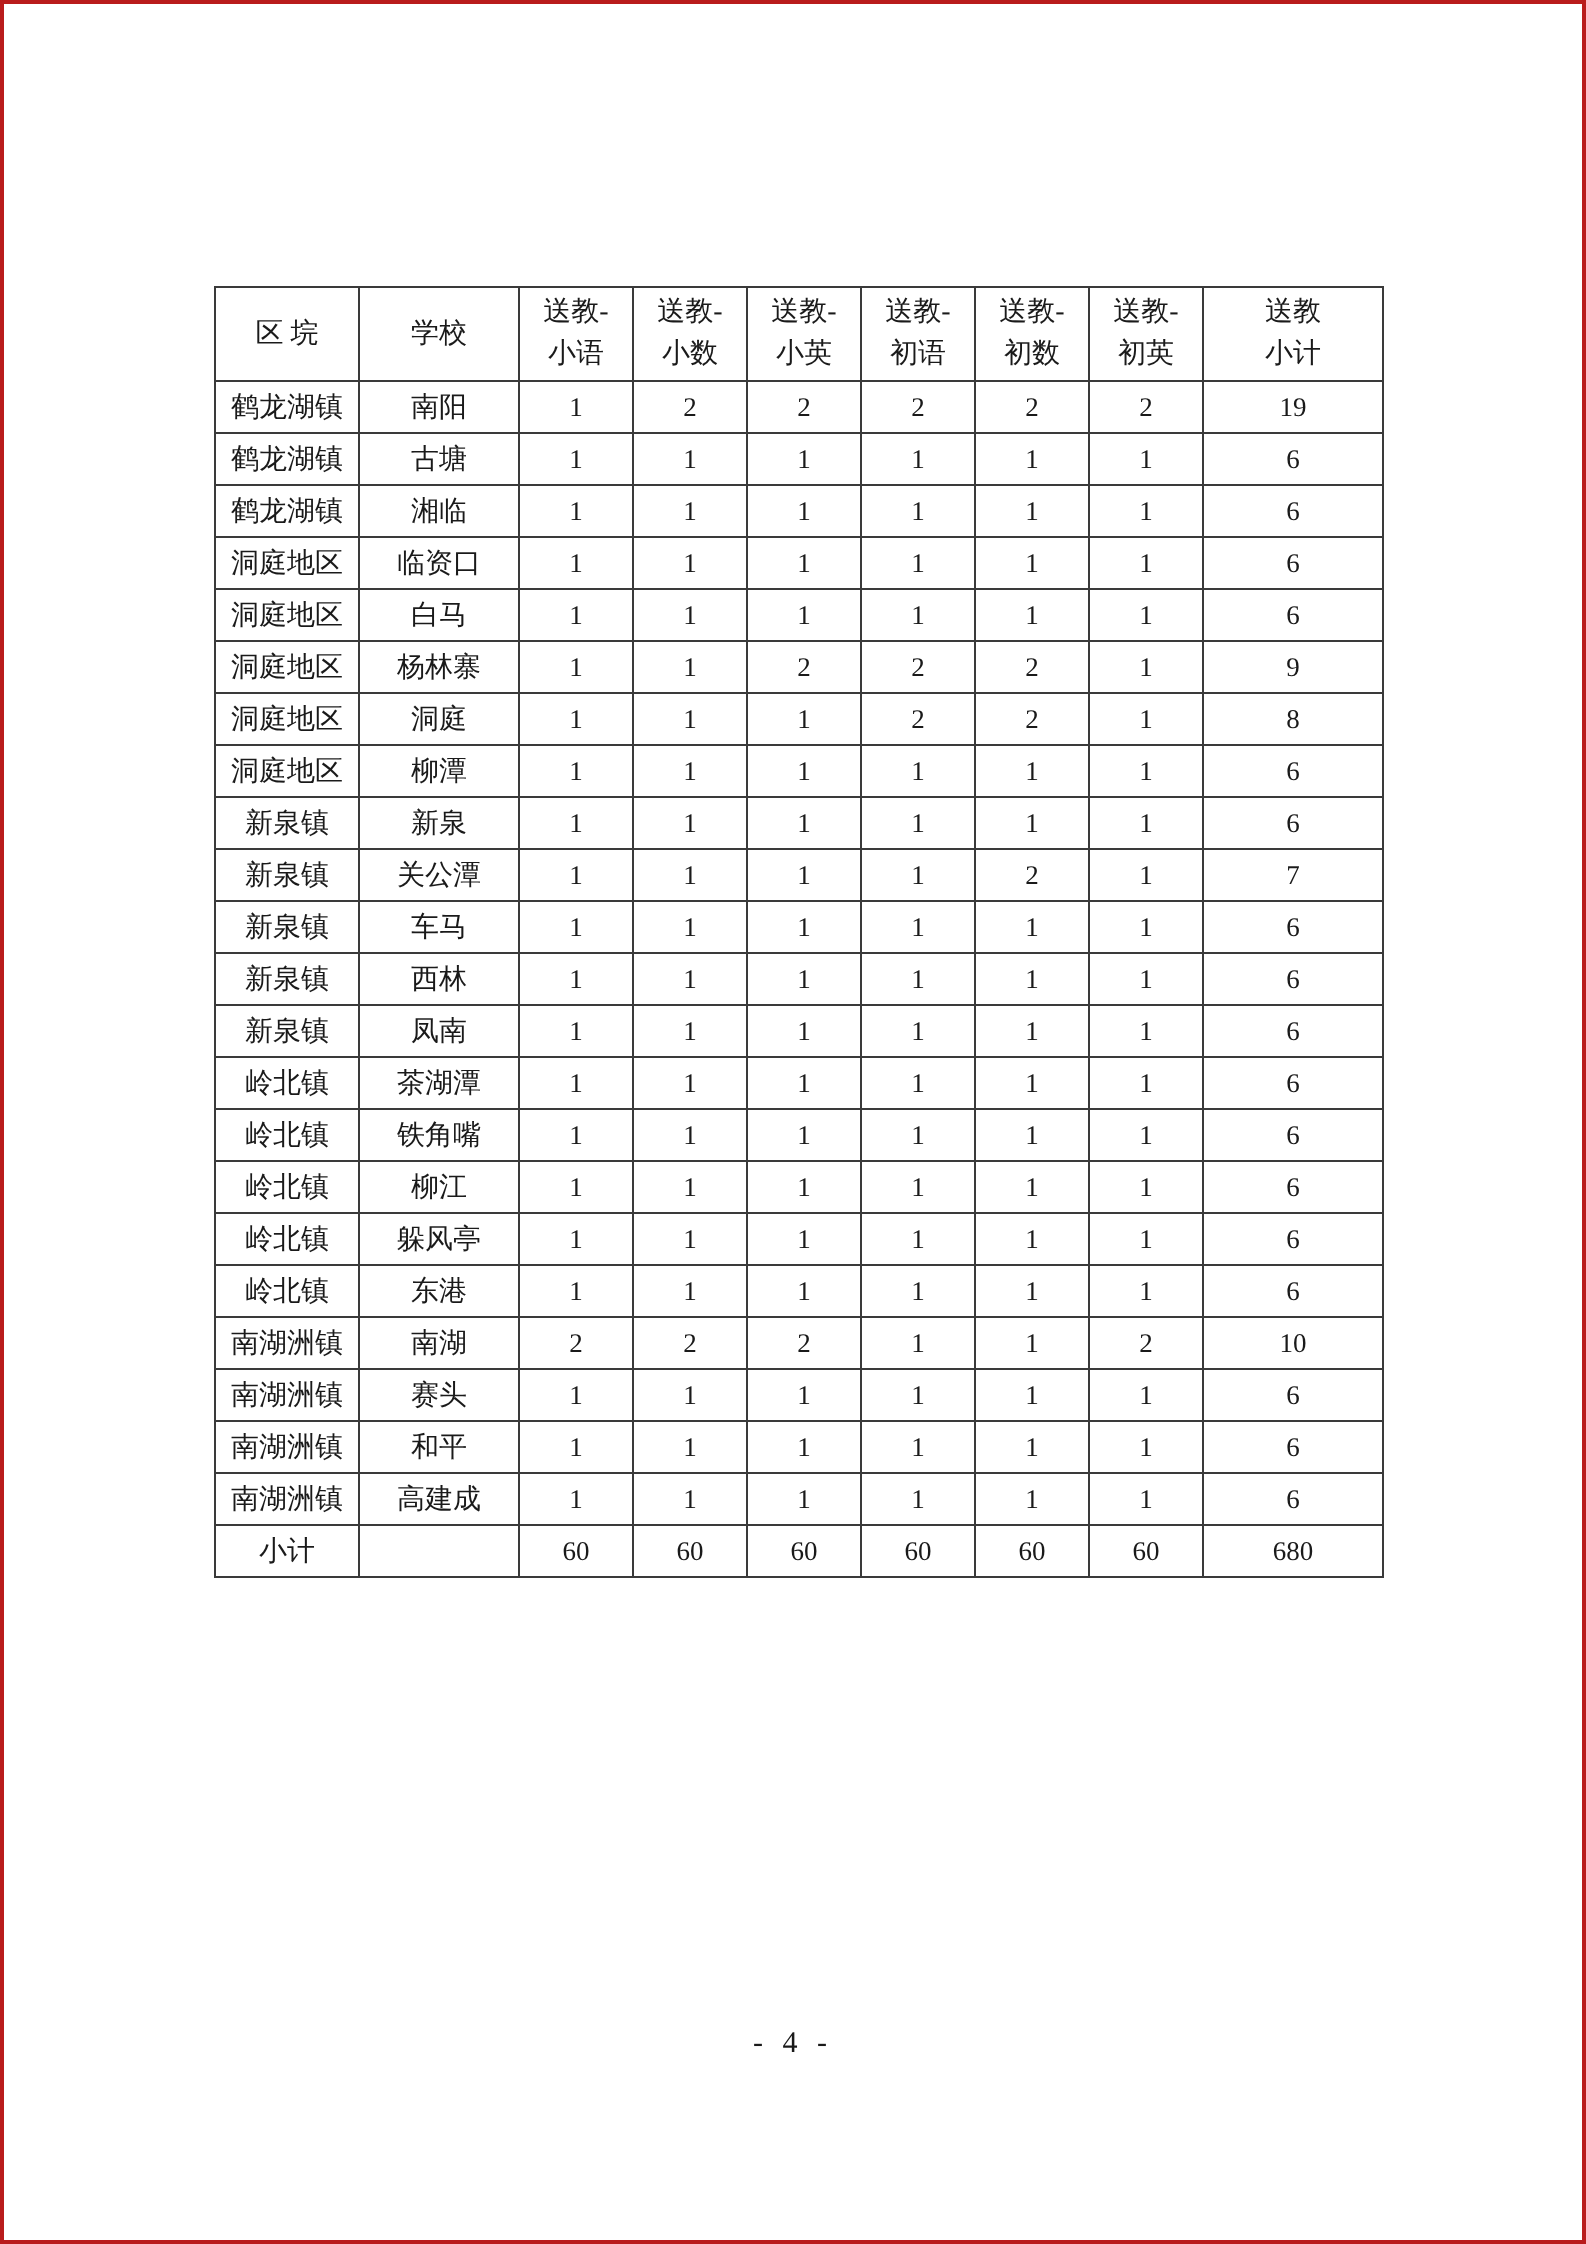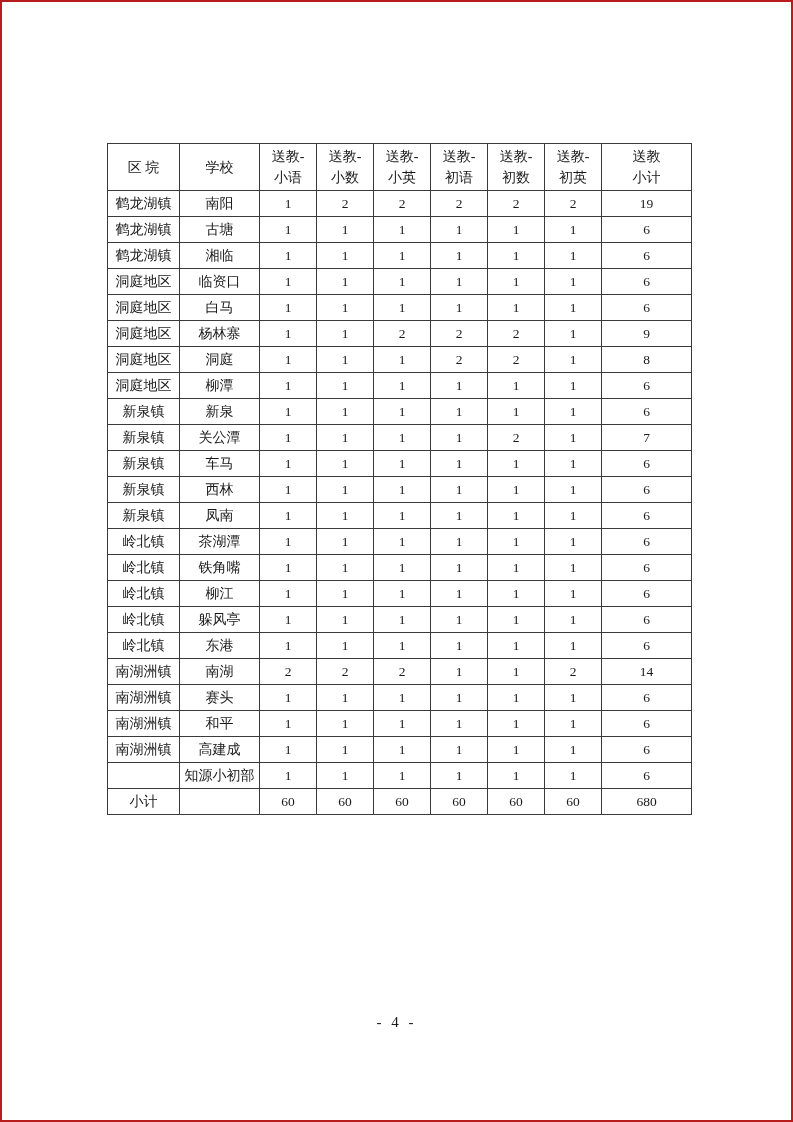--- a/index.html
+++ b/index.html
@@ -321,21 +321,21 @@
         </tr>
         <tr>
           <td class="region-cell">南湖洲镇</td>
           <td class="school-cell">南湖</td>
           <td class="value-cell">2</td>
           <td class="value-cell">2</td>
           <td class="value-cell">2</td>
           <td class="value-cell">1</td>
           <td class="value-cell">1</td>
           <td class="value-cell">2</td>
-          <td class="value-cell">14</td>
+          <td class="value-cell">10</td>
         </tr>
         <tr>
           <td class="region-cell">南湖洲镇</td>
           <td class="school-cell">赛头</td>
           <td class="value-cell">1</td>
           <td class="value-cell">1</td>
           <td class="value-cell">1</td>
           <td class="value-cell">1</td>
           <td class="value-cell">1</td>
           <td class="value-cell">1</td>
@@ -357,31 +357,20 @@
           <td class="school-cell">高建成</td>
           <td class="value-cell">1</td>
           <td class="value-cell">1</td>
           <td class="value-cell">1</td>
           <td class="value-cell">1</td>
           <td class="value-cell">1</td>
           <td class="value-cell">1</td>
           <td class="value-cell">6</td>
         </tr>
         <tr>
-          <td class="region-cell"></td>
-          <td class="school-cell">知源小初部</td>
-          <td class="value-cell">1</td>
-          <td class="value-cell">1</td>
-          <td class="value-cell">1</td>
-          <td class="value-cell">1</td>
-          <td class="value-cell">1</td>
-          <td class="value-cell">1</td>
-          <td class="value-cell">6</td>
-        </tr>
-        <tr>
           <td class="region-cell">小计</td>
           <td class="school-cell"></td>
           <td class="value-cell">60</td>
           <td class="value-cell">60</td>
           <td class="value-cell">60</td>
           <td class="value-cell">60</td>
           <td class="value-cell">60</td>
           <td class="value-cell">60</td>
           <td class="value-cell">680</td>
         </tr>

